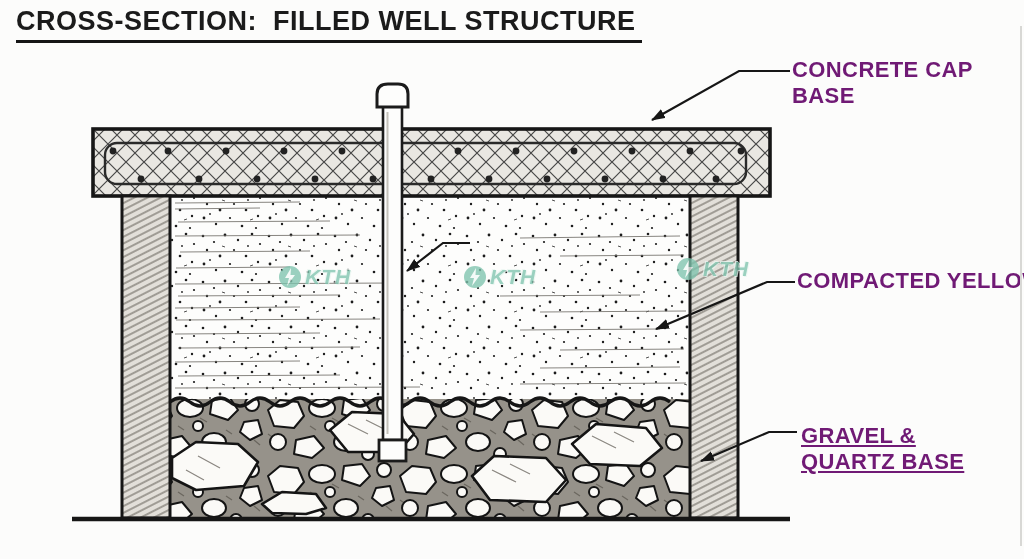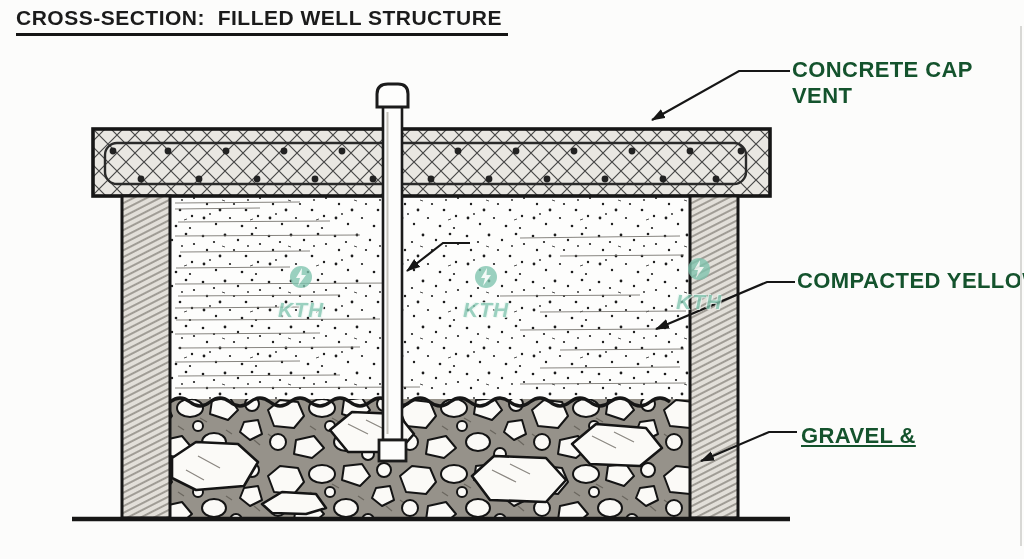--- a/index.html
+++ b/index.html
@@ -2,30 +2,30 @@
 <html><head>
 <meta charset="utf-8">
 <style>
   html,body{margin:0;padding:0;background:#ffffff;}
   .canvas{
     position:relative;width:1024px;height:559px;overflow:hidden;
     background:#fcfcfb;font-family:"Liberation Sans",sans-serif;color:#1b1b1b;
   }
   .title{
     position:absolute;left:16px;top:6px;margin:0;
-    font-size:21px;font-weight:bold;letter-spacing:.5px;
+    font-size:27px;font-weight:bold;letter-spacing:.5px;
     border-bottom:3px solid #151515;padding:0 6px 3px 0;white-space:pre;
   }
   svg.drawing{position:absolute;left:0;top:0;}
   .label{
     position:absolute;font-size:22px;font-weight:bold;letter-spacing:.4px;
-    line-height:26px;white-space:pre;color:#14532d;
+    line-height:26px;white-space:pre;color:#701a75;
   }
   .wm{
-    position:absolute;display:flex;align-items:center;gap:9px;opacity:.78;flex-direction:column;
+    position:absolute;display:flex;align-items:flex-start;gap:3px;opacity:.78;
   }
   .wm .wm-text{
     font-size:21px;font-weight:900;font-style:italic;letter-spacing:1px;
     color:#7fc4ae;text-shadow:1px 1px 0 #eaf6f1,-1px -1px 0 #eaf6f1;
   }
   .paper-edge{position:absolute;right:2px;top:26px;width:2px;height:520px;background:#d8d8d5;}
 </style>
 </head>
 <body>
 
@@ -180,26 +180,26 @@
     </g>
 
     <g fill="none" stroke="#161616" stroke-width="2.2">
       <path d="M790,71 H739 L652,120" marker-end="url(#ah)"></path>
       <path d="M470,243 H443 L407,271" marker-end="url(#ah)"></path>
       <path d="M795,282 H767 L656,329" marker-end="url(#ah)"></path>
       <path d="M797,432 H769 L701,461" marker-end="url(#ah)"></path>
     </g>
   </svg>
 
-  <div class="label" style="left:792px;top:57px;"><span>CONCRETE CAP</span><br><span>VENT</span></div>
+  <div class="label" style="left:792px;top:57px;"><span>CONCRETE CAP</span><br><span>BASE</span></div>
 
 
   <div class="label" style="left:797px;top:268px;"><span>COMPACTED YELLOW</span><br></div>
 
-  <div class="label" style="left:801px;top:423px;text-decoration:underline;"><span>GRAVEL &amp;</span><br></div>
+  <div class="label" style="left:801px;top:423px;text-decoration:underline;"><span>GRAVEL &amp;</span><br><span>QUARTZ BASE</span></div>
 
   <div class="wm" style="left:278px;top:265px;">
     <svg width="24" height="24" viewBox="0 0 24 24">
       <circle cx="12" cy="12" r="11" fill="#7fc4ae"></circle>
       <polygon points="13,3 7,13 11,13 9,21 17,10 12.5,10" fill="#f2faf7"></polygon>
     </svg>
     <span class="wm-text">KTH</span>
   </div>
   <div class="wm" style="left:463px;top:265px;">
     <svg width="24" height="24" viewBox="0 0 24 24">

